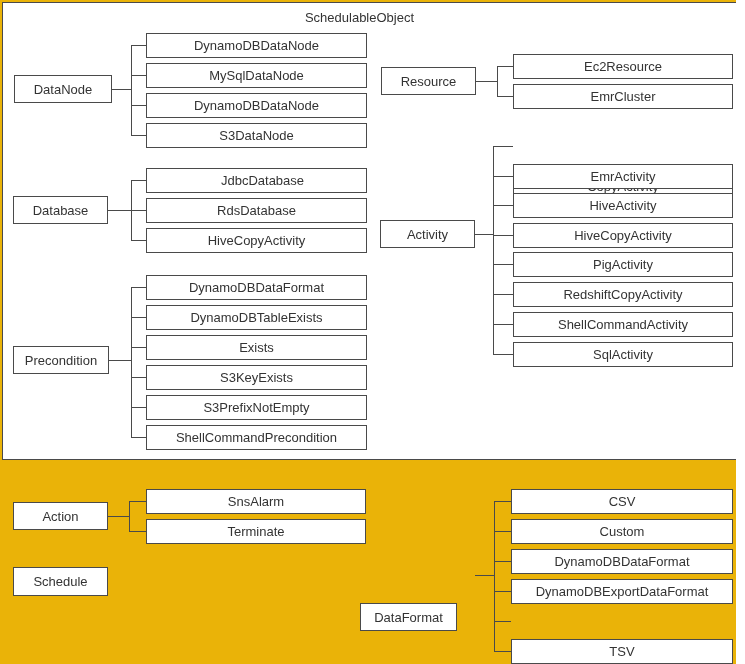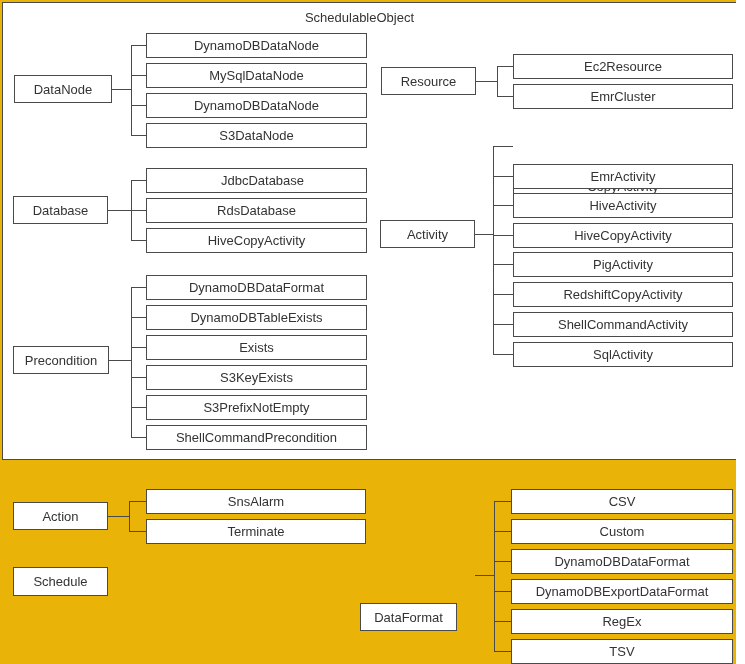--- a/index.html
+++ b/index.html
@@ -97,21 +97,20 @@
     <div class="line" style="left: 108px; top: 516px; width: 21px; height: 1px;"></div>
     <div class="line" style="left: 129px; top: 501px; width: 1px; height: 31px;"></div>
     <div class="line" style="left: 129px; top: 501px; width: 17px; height: 1px;"></div>
     <div class="line" style="left: 129px; top: 531px; width: 17px; height: 1px;"></div>
     <div class="box" style="left: 13px; top: 567px; width: 95px; height: 29px;">Schedule</div>
     <div class="box" style="left: 360px; top: 561px; width: 97px; height: 28px; margin-top: 42px;">DataFormat</div>
     <div class="box" style="left: 511px; top: 489px; width: 222px; height: 25px;">CSV</div>
     <div class="box" style="left: 511px; top: 519px; width: 222px; height: 25px;">Custom</div>
     <div class="box" style="left: 511px; top: 549px; width: 222px; height: 25px;">DynamoDBDataFormat</div>
     <div class="box" style="left: 511px; top: 579px; width: 222px; height: 25px;">DynamoDBExportDataFormat</div>
-    <div class="box" style="left: 511px; top: 609px; width: 222px; height: 25px;">RegEx</div>
     <div class="box" style="left: 511px; top: 639px; width: 222px; height: 25px;">TSV</div>
     <div class="line" style="left: 475px; top: 575px; width: 19px; height: 1px;"></div>
     <div class="line" style="left: 494px; top: 501px; width: 1px; height: 151px;"></div>
     <div class="line" style="left: 494px; top: 501px; width: 17px; height: 1px;"></div>
     <div class="line" style="left: 494px; top: 531px; width: 17px; height: 1px;"></div>
     <div class="line" style="left: 494px; top: 561px; width: 17px; height: 1px;"></div>
     <div class="line" style="left: 494px; top: 591px; width: 17px; height: 1px;"></div>
     <div class="line" style="left: 494px; top: 621px; width: 17px; height: 1px;"></div>
     <div class="line" style="left: 494px; top: 651px; width: 17px; height: 1px;"></div>
   </div>

